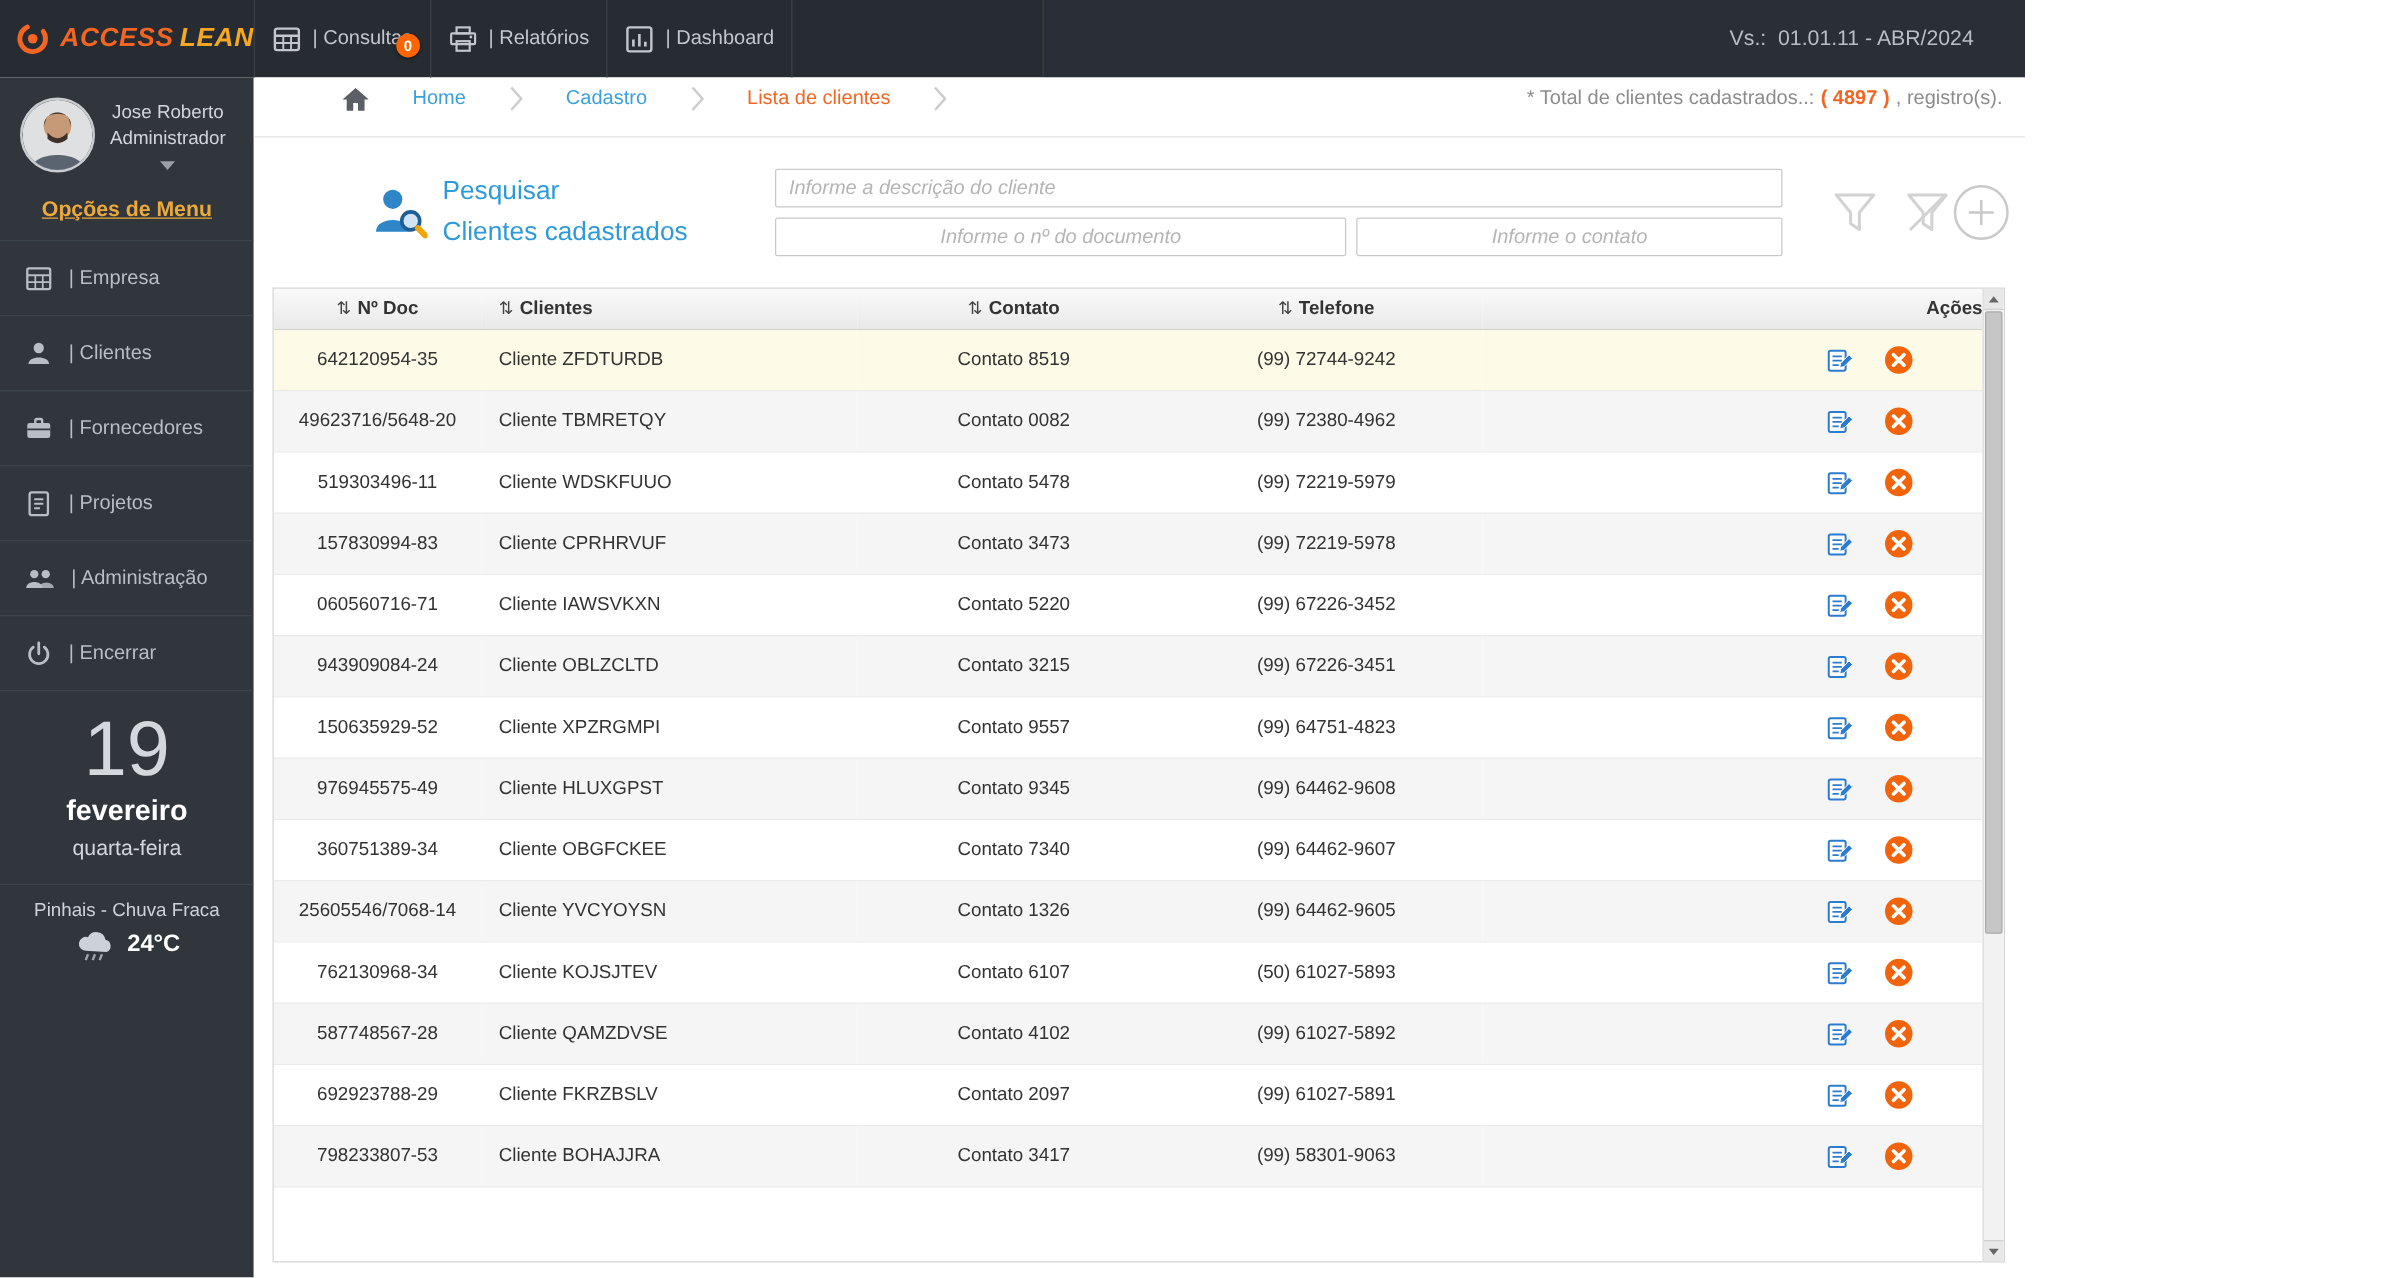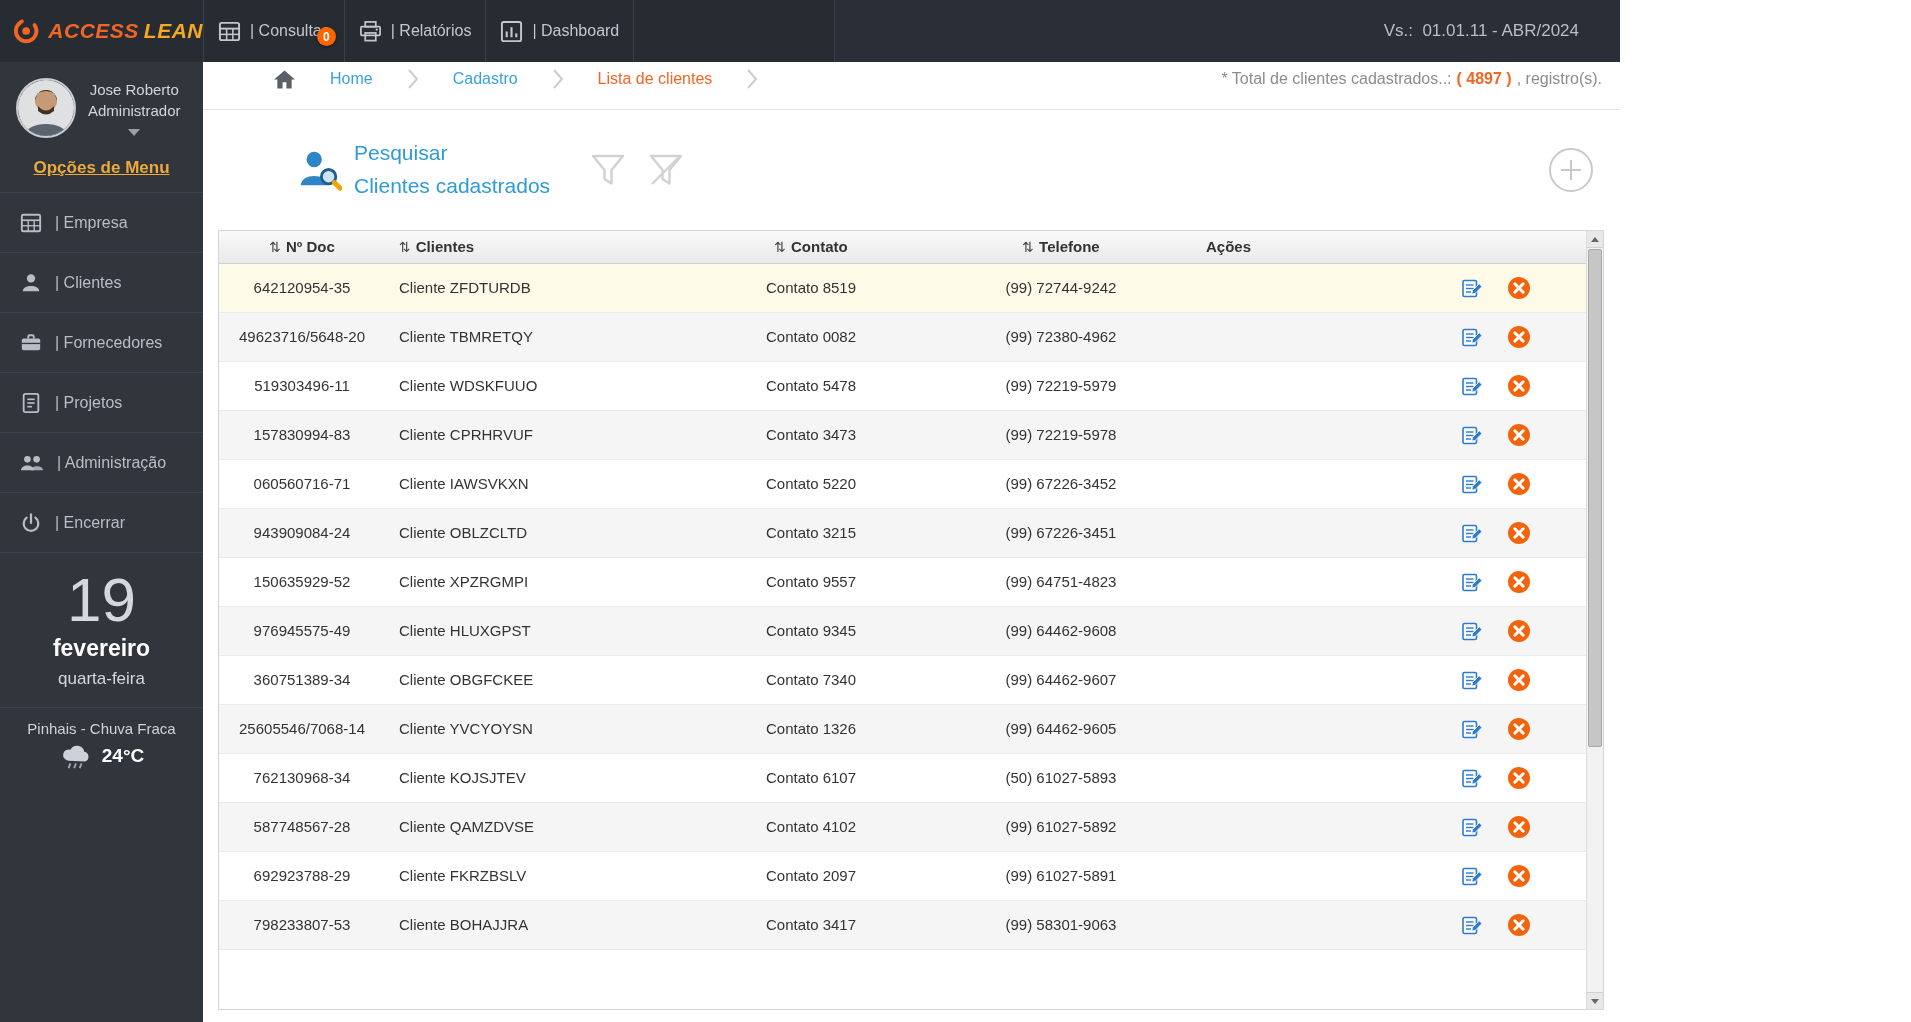--- a/index.html
+++ b/index.html
@@ -77,21 +77,21 @@
   .icon-btn { display:inline-flex; cursor:pointer; background:none; border:none; padding:0; }
   .add-btn { margin-left:auto; display:flex; cursor:pointer; }
 
   .table-wrap { flex:1; margin:0 16px 12px 15px; border:1px solid #d5d5d5; position:relative; background:#fff; overflow:hidden; }
   .clients-table { width:calc(100% - 17px); border-collapse:collapse; table-layout:fixed; }
   .clients-table thead th { height:32px; background:linear-gradient(#fafafa,#e9e9e9); border-bottom:1px solid #cfcfcf;
                             font-size:15px; font-weight:bold; color:#333; cursor:pointer; }
   .clients-table td { height:49px; font-size:15px; color:#333; border-bottom:1px solid #ebebeb; vertical-align:middle; }
   .c-center { text-align:center; }
   .c-left { text-align:left; padding-left:14px; }
-  .th-acoes { text-align:left; padding-left:20px; cursor:default; }
+  .th-acoes { text-align:right; padding-left:20px; cursor:default; }
   .c-actions { text-align:right; padding-right:55px; white-space:nowrap; }
   .c-actions .icon-btn { vertical-align:middle; }
   .c-actions .icon-btn + .icon-btn { margin-left:20px; }
   .clients-table tbody tr:nth-child(even) { background:#f5f5f5; }
   .clients-table tbody tr.highlighted { background:#fdfbe8; }
   .sort { margin-right:5px; font-weight:normal; color:#444; font-size:14px; }
 
   .vscroll { position:absolute; top:0; right:0; bottom:0; width:17px; background:#f2f2f2; border-left:1px solid #dcdcdc; }
   .vs-arrow { position:absolute; left:0; right:0; height:17px; background:#e8e8e8; display:flex;
               align-items:center; justify-content:center; cursor:pointer; }
@@ -278,20 +278,27 @@
       <div class="search-title-group">
         <svg width="46" height="46" viewBox="0 0 48 48">
           <circle cx="19" cy="13" r="8" fill="#2e86c8"></circle>
           <path d="M5 40 C5 27 33 27 33 40 Z" fill="#2e86c8"></path>
           <circle cx="34" cy="31" r="7.5" fill="#cfe3f5" stroke="#1f5e93" stroke-width="3"></circle>
           <line x1="40" y1="37" x2="46" y2="43" stroke="#f0a500" stroke-width="5" stroke-linecap="round"></line>
         </svg>
         <div class="search-titles">
           <span>Pesquisar</span>
           <span>Clientes cadastrados</span>
+        </div>
+      </div>
+      <div class="search-inputs">
+        <input class="inp-desc" type="text" placeholder="Informe a descrição do cliente" style="">
+        <div class="row2">
+          <input class="inp-doc" type="text" placeholder="Informe o nº do documento" style="">
+          <input class="inp-contact" type="text" placeholder="Informe o contato" style="">
         </div>
       </div>
       <div class="filter-group">
         <span class="icon-btn">
           <svg width="40" height="40" viewBox="0 0 40 40">
             <path d="M5 6 H35 L23.5 20 V33.5 L16.5 29 V20 Z" fill="none" stroke="#d2d2d2" stroke-width="2.4" stroke-linejoin="round"></path>
           </svg>
         </span>
         <span class="icon-btn">
           <svg width="40" height="40" viewBox="0 0 40 40">

